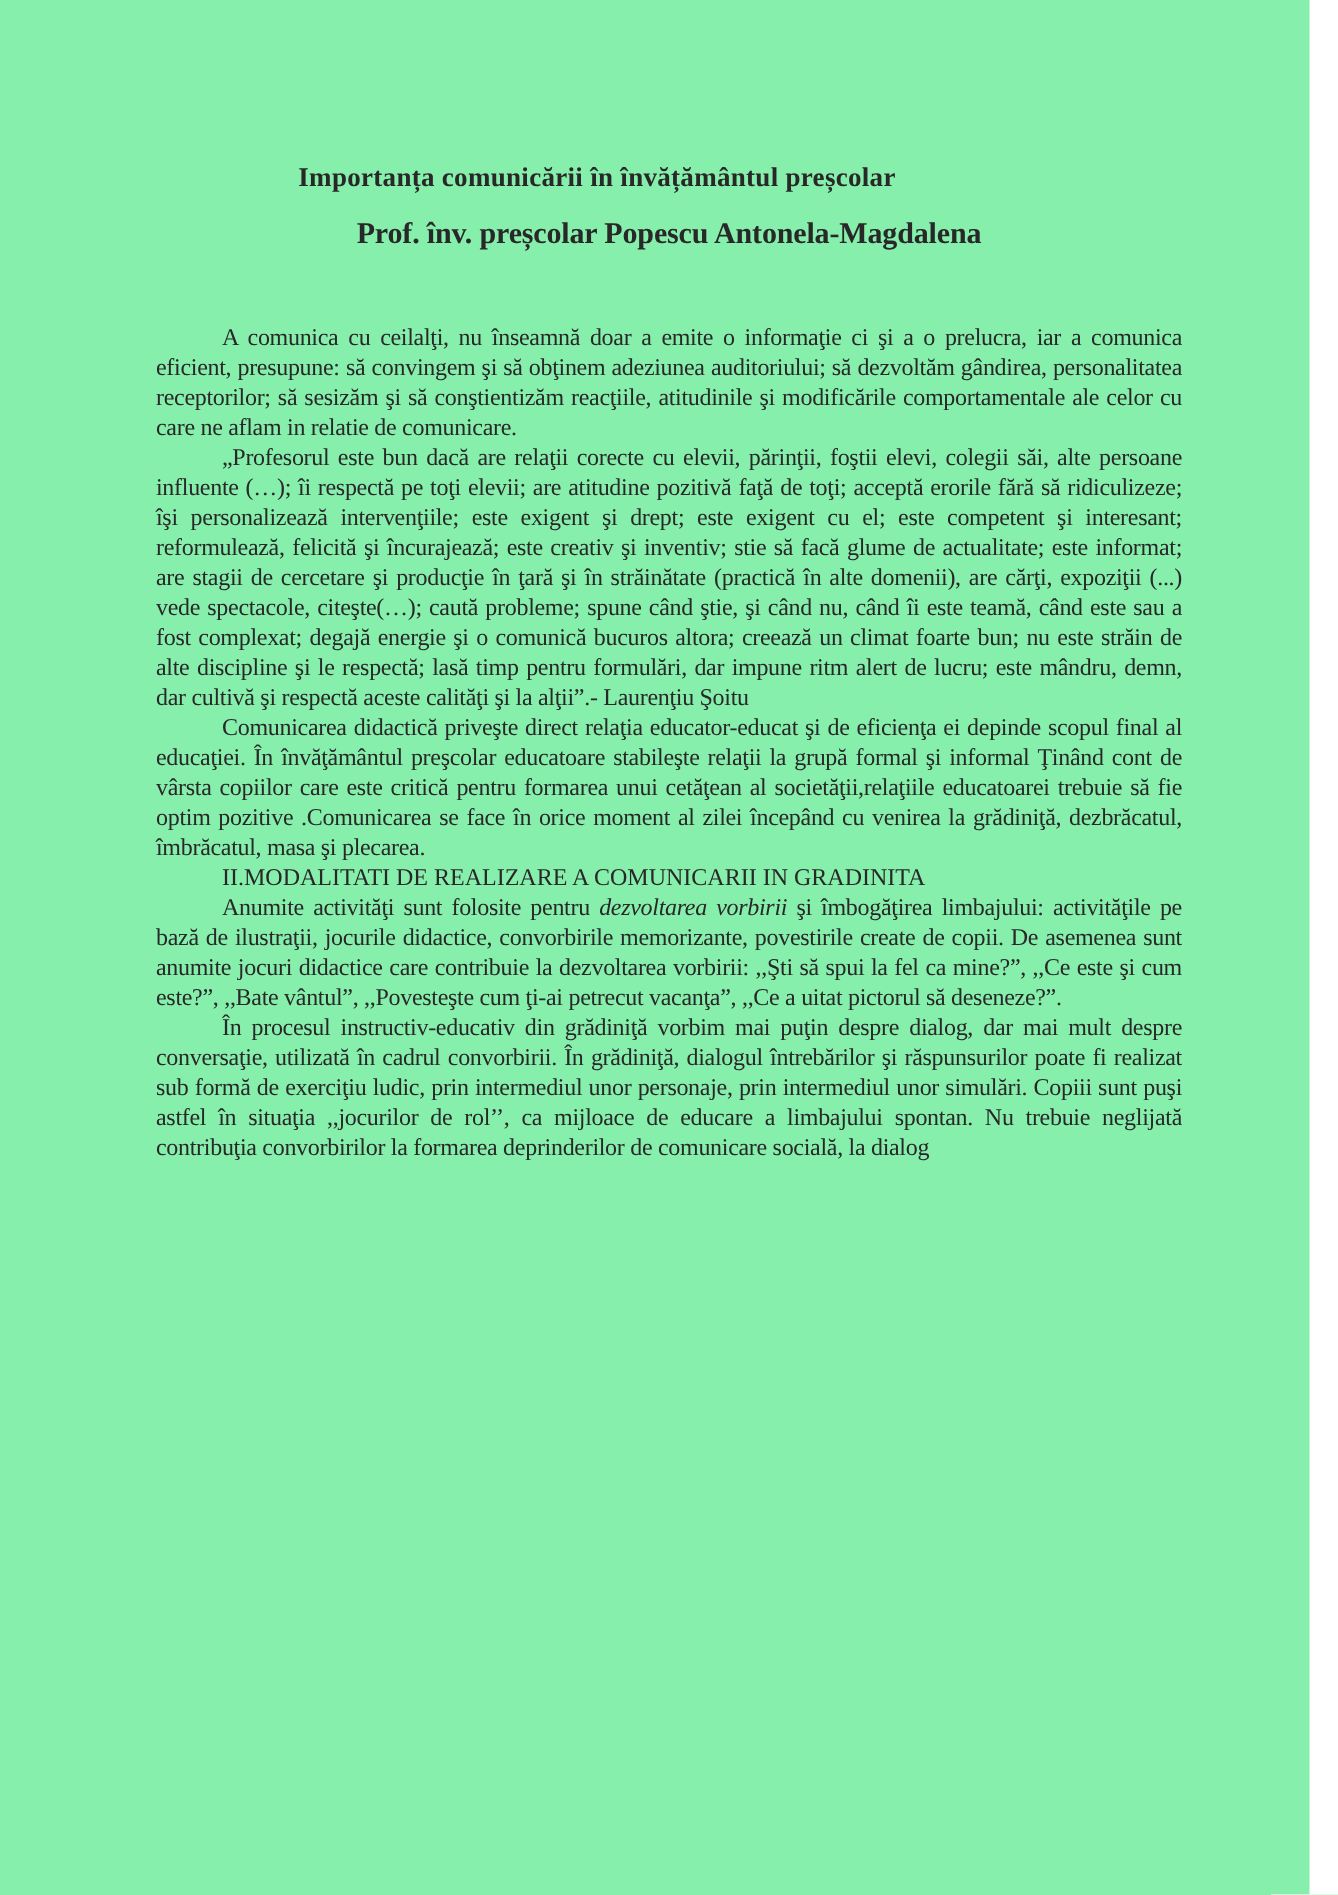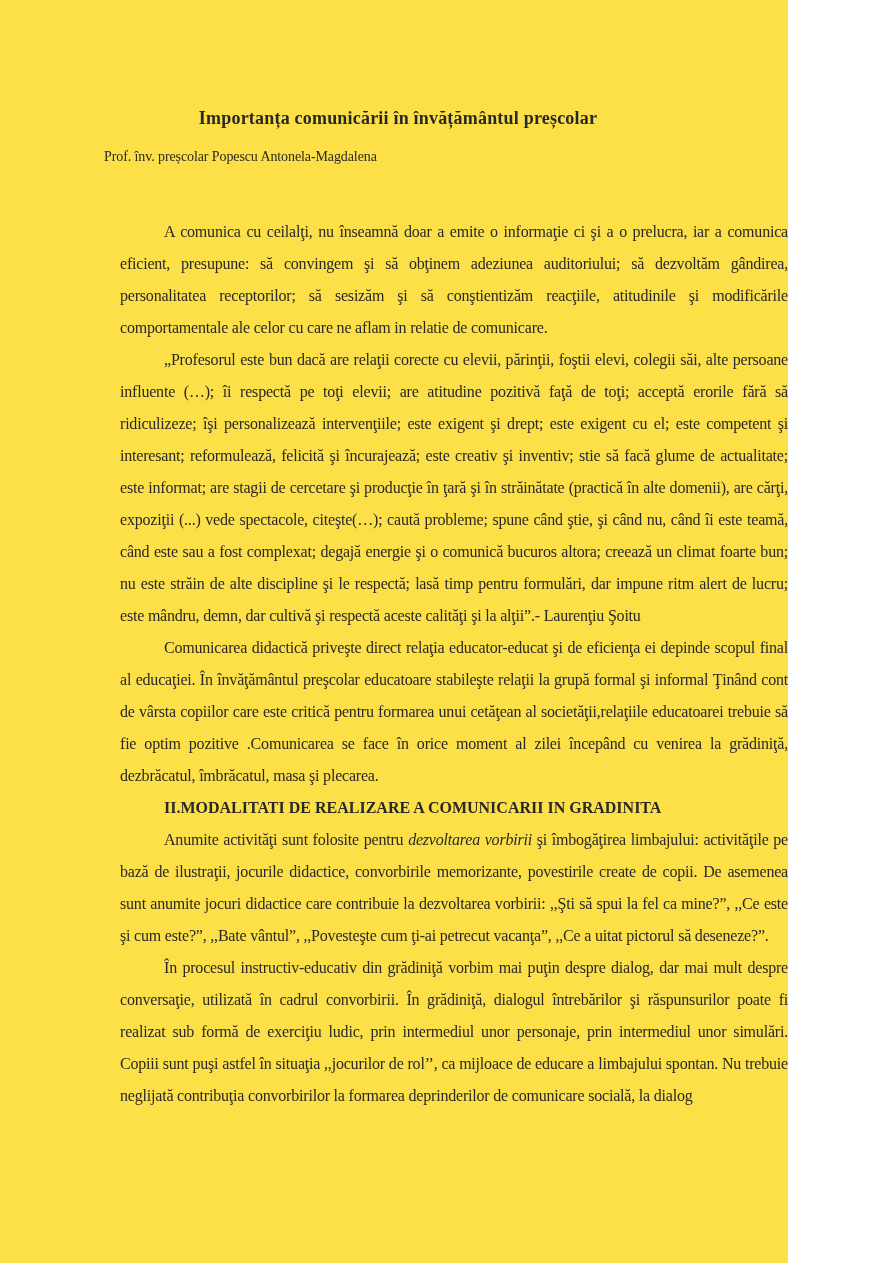--- a/index.html
+++ b/index.html
@@ -2,23 +2,23 @@
 <html><head>
 <meta charset="utf-8">
 <style>
   html, body {
     margin: 0;
     padding: 0;
     background: #ffffff;
   }
   .page {
     position: relative;
-    width: 788px;
+    width: 873px;
     height: 1263px;
-    background: #fde047;
+    background: #86efac;
     overflow: hidden;
   }
   .content {
     position: absolute;
     left: 104px;
     top: 0;
     width: 684px;
     color: #282828;
     font-family: "Liberation Serif", "DejaVu Serif", serif;
   }
@@ -26,40 +26,39 @@
     margin: 0;
     padding: 106px 96px 0 0;
     text-align: center;
     font-size: 18px;
     line-height: 24px;
     font-weight: bold;
     letter-spacing: 0.2px;
   }
   .byline {
     margin-top: 16px;
-    text-align: left;
-    font-weight: normal;
-    font-size: 14px;
+    text-align: center;
+    font-weight: bold;
+    font-size: 20px;
     line-height: 21px;
     letter-spacing: -0.1px;
   }
   .bodytext {
     margin-top: 49px;
     font-size: 16px;
-    line-height: 32px;
+    line-height: 20px;
     text-align: justify;
     letter-spacing: -0.2px;
-    margin-left: 16px;
   }
   .para {
     margin: 0;
     text-indent: 44px;
   }
   .section-heading {
-    font-weight: bold;
+    font-weight: normal;
     text-align: left;
     letter-spacing: 0;
   }
 </style>
 </head>
 <body>
 
 <div class="page">
   <div class="content">
 

